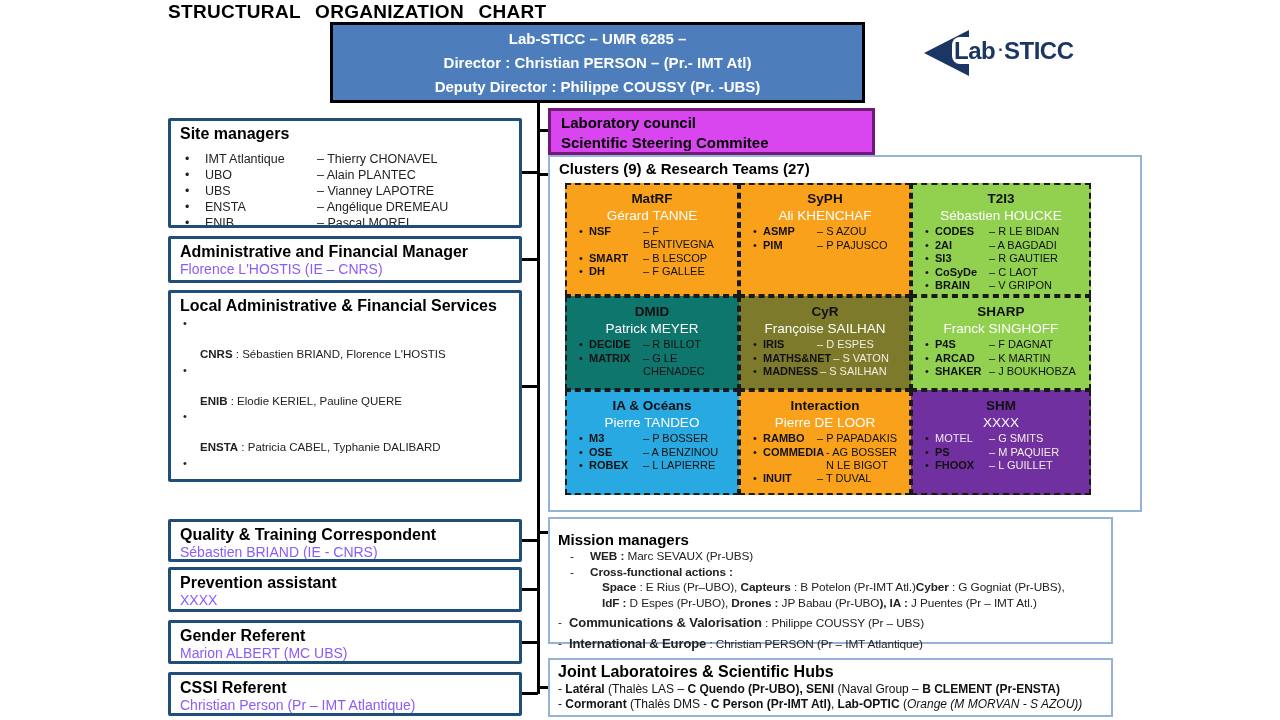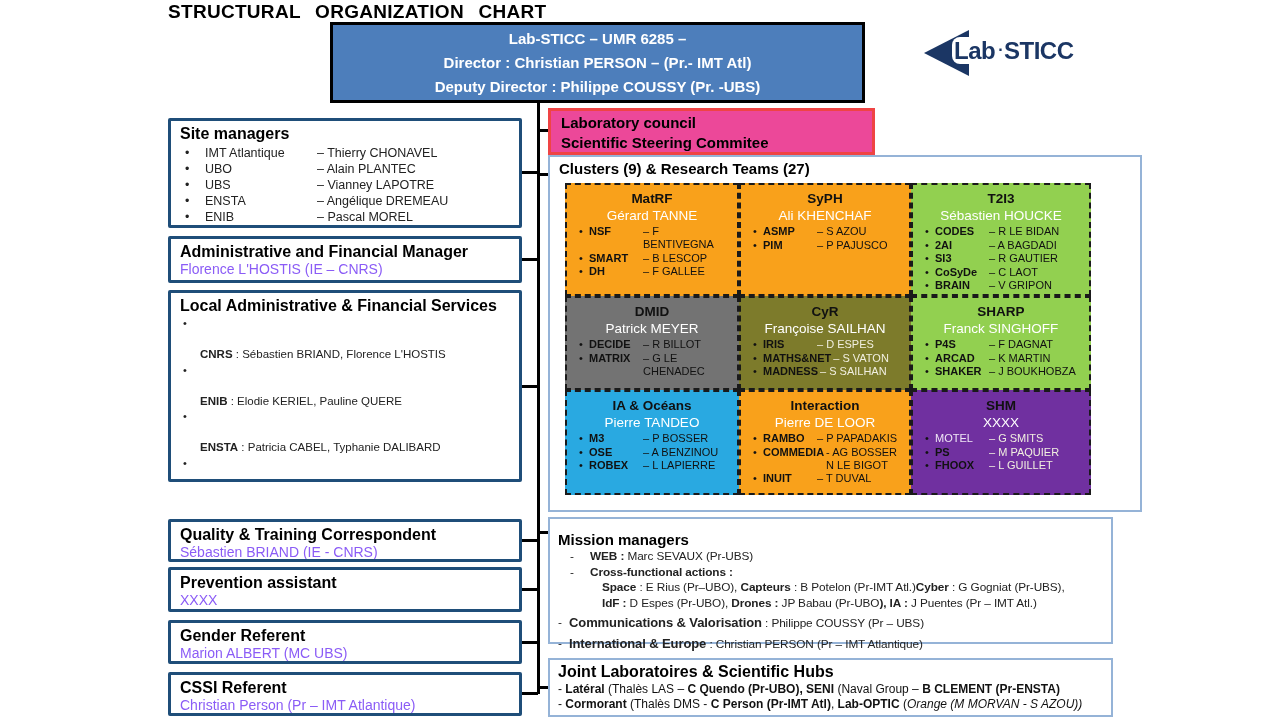--- a/index.html
+++ b/index.html
@@ -32,34 +32,34 @@
   
   .vline{position:absolute;width:3px;background:#000}
   .hline{position:absolute;height:3px;background:#000}
 
   
   .navybox{position:absolute;background:#fff;border:3px solid #1F4E79;border-radius:2px;
            box-sizing:border-box;padding:3px 9px;overflow:hidden}
   .box-title{font-weight:700;font-size:16px;line-height:19px;white-space:nowrap}
   .box-sub{font-size:14px;line-height:16px;color:#8b5cf6}
 
-  .sm-list{margin-top:2px}
+  .sm-list{margin-top:8px}
   .sm-row{display:flex;font-size:12.5px;line-height:16px;color:#222}
   .sm-row::before{content:"\2022";flex:none;width:20px;padding-left:5px}
   .sm-site{flex:none;width:112px}
   .sm-name{flex:1}
 
   .ls-list{margin-top:1px}
   .ls-line{display:flex;font-size:11.5px;line-height:15.5px;color:#222}
   .ls-line::before{content:"\2022";flex:none;width:17px;padding-left:3px;font-size:11px}
   .ls-text{flex:1;white-space:pre-line}
 
   
   .council{position:absolute;left:548px;top:108px;width:327px;height:47px;box-sizing:border-box;
-           border:3px solid #ef4444;background:#ec4899;padding:2px 10px;
+           border:3px solid #701a75;background:#d946ef;padding:2px 10px;
            font-size:15px;font-weight:700;line-height:20px}
 
   
   .panel{position:absolute;background:#fff;border:2px solid #95B3D7;box-sizing:border-box}
   .clusters{left:548px;top:155px;width:594px;height:357px}
   .clusters-title{font-weight:700;font-size:15px;padding:3px 0 0 9px}
   .teams{position:absolute;left:15px;top:26px;display:grid;
          grid-template-columns:174px 172px 180px;grid-template-rows:113px 94px 105px;}
   .team{border:2px dashed #1a1a1a;box-sizing:border-box;padding:5px 6px 2px;overflow:hidden;color:#111}
   .t-name{text-align:center;font-weight:700;font-size:13.5px;line-height:17px}
@@ -262,21 +262,21 @@
           <div class="t-item">
               <span class="t-acro">CoSyDe</span>
               <span class="t-person">– C LAOT</span>
             </div>
           <div class="t-item">
               <span class="t-acro">BRAIN</span>
               <span class="t-person">– V GRIPON</span>
             </div>
         </div>
       </div>
-      <div class="team" style="background:#737373">
+      <div class="team" style="background:#0f766e">
         <div class="t-name">DMID</div>
         <div class="t-leader">Patrick MEYER</div>
         <div class="t-items">
 
         <div class="t-item">
               <span class="t-acro">DECIDE</span>
               <span class="t-person">– R BILLOT</span>
             </div>
           <div class="t-item">
               <span class="t-acro">MATRIX</span>

